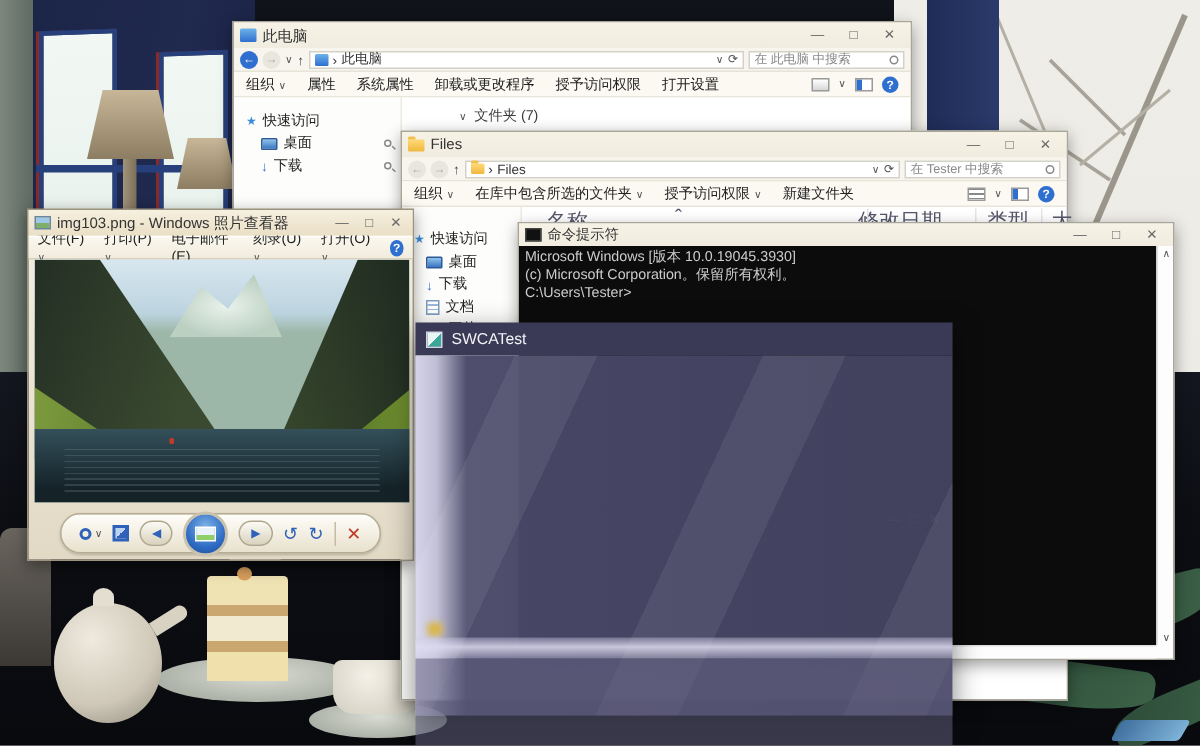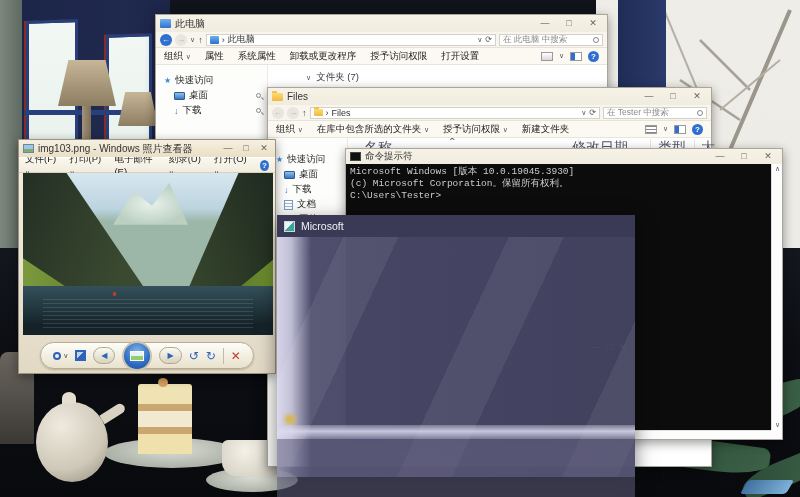--- a/index.html
+++ b/index.html
@@ -42,21 +42,21 @@
   .folder-ico { width:11px; height:8px; background:linear-gradient(#ffd977,#f0b83f); border-radius:1px; position:relative; }
   .folder-ico:before { content:""; position:absolute; left:0; top:-2px; width:5px; height:2px; background:#f0c04a; border-radius:1px 1px 0 0; }
   .mini-ico { width:10px; height:10px; display:inline-block; }
   .caret { font-size:7px; color:#555; }
   .pin { width:5px; height:5px; border:1px solid #8a8a8a; border-radius:50%; position:relative; margin-left:auto; margin-right:6px; }
   .pin:after { content:""; position:absolute; left:4px; top:4px; width:3px; height:1px; background:#8a8a8a; transform:rotate(45deg); }
   .colhead { font-size:14px; color:#55556b; }
 
   
   .cmd-body { position:absolute; left:0; top:15px; right:11px; bottom:9px; background:#0c0c0c; padding:2px 4px; }
-  .cmd-line { font-family:Liberation Mono, monospace; font-size:9.5px; line-height:12px; color:#cccccc; white-space:pre; }
+  .cmd-line { font-family:Liberation Sans, sans-serif; font-size:9.5px; line-height:12px; color:#cccccc; white-space:pre; }
   .scroll-v { position:absolute; right:0; top:15px; width:11px; bottom:9px; background:#fdfdfd; border-left:1px solid #e0e0e0; }
   .scroll-h { position:absolute; left:0; bottom:0; right:11px; height:9px; background:#fdfdfd; border-top:1px solid #e0e0e0; }
   .scr-arrow { position:absolute; width:11px; font-size:7px; color:#555; text-align:center; }
 
   
   .pv { background:linear-gradient(#f4efe2,#e2d9c5); border:1px solid #9b937f;margin-top:16px; }
   .pv-menubar { display:flex; align-items:center; gap:12px; height:16px; padding:0 6px; background:linear-gradient(#faf7ee,#f1ecdd); border-top:1px solid #fff; border-bottom:1px solid #d8d0bb; font-size:9.5px; color:#222; }
   .pv-controls { position:absolute; left:50%; transform:translateX(-50%); width:214px; height:27px; border-radius:14px; background:linear-gradient(#fefdf9,#e8e1cd); border:1px solid #b5ac93; display:flex; align-items:center; justify-content:center; gap:7px; box-shadow:0 1px 2px rgba(0,0,0,.2); }
   .pv-ctl { font-size:10px; color:#2f62b8; }
   .pv-pill { height:17px; border-radius:9px; background:linear-gradient(#fbfaf4,#d9d2bd); border:1px solid #b0a78e; display:flex; align-items:center; padding:0 7px; font-size:8px; color:#2f62b8; }
@@ -324,21 +324,21 @@
       <span class="pv-ctl" style="font-size:12px;">↺</span>
       <span class="pv-ctl" style="font-size:12px;">↻</span>
       <span style="width:1px;height:16px;background:#c4bba4;"></span>
       <span style="color:#c23a2a;font-size:12px;font-weight:bold;">✕</span>
     </div>
   </div>
 
   <div class="abs" style="left:277px;top:215px;width:358px;height:262px;box-shadow:0 6px 18px rgba(0,0,0,.5);">
     <div class="swca-title">
       <span class="mini-ico" style="width:11px;height:11px;background:linear-gradient(135deg,#e8f6f4 50%,#3aa79b 50%);border:1px solid #cfd8e0;"></span>
-      <span style="font-size:10.5px;color:#f2f2f6;">Microsoft</span>
+      <span style="font-size:10.5px;color:#f2f2f6;">SWCATest</span>
       <div class="winbtns" style="gap:6px;right:8px;">
         <span style="color:#d8d8e4;font-size:10px;">—</span>
         <span style="color:#d8d8e4;font-size:10px;">□</span>
         <span style="color:#d8d8e4;font-size:10px;">✕</span>
       </div>
     </div>
     <div class="swca-body">
       <div class="swca-streaks"></div>
       <div class="abs" style="left:8px;top:178px;width:10px;height:9px;background:#d9b64a;border-radius:2px;filter:blur(2px);"></div>
       <div class="swca-band" style="top:188px;height:14px;"></div>

